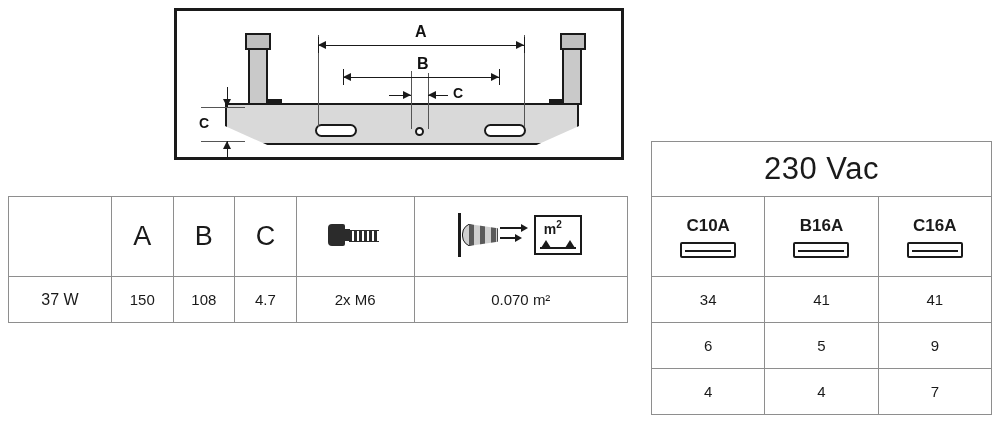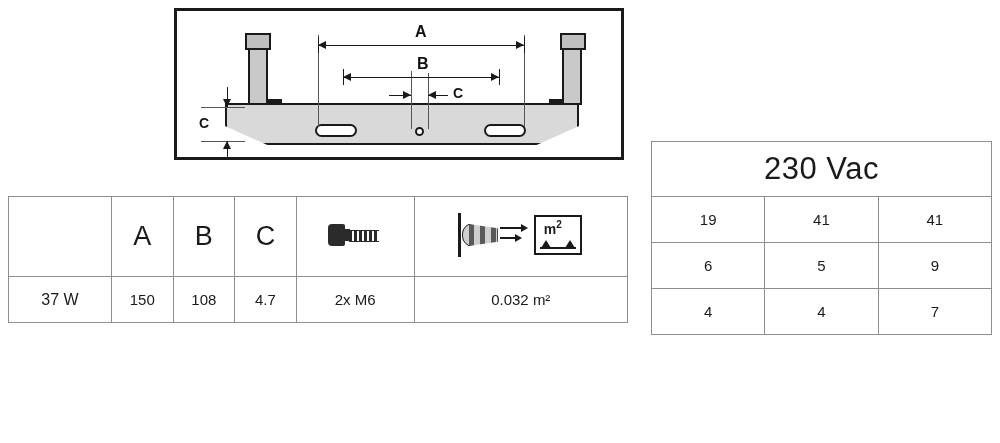--- a/index.html
+++ b/index.html
@@ -411,32 +411,46 @@
         </span>
       </span>
     </td>
   </tr>
   <tr>
     <td class="rowhead">37 W</td>
     <td>150</td>
     <td>108</td>
     <td>4.7</td>
     <td>2x M6</td>
-    <td class="unit-m2">0.032 m²</td>
+    <td class="unit-m2">0.070 m²</td>
   </tr>
 </tbody>
   </table>
 
 <table class="tbl" id="right-table">
   <tbody>
       <tr class="vac-row">
     <td colspan="3" class="vac-title">230 Vac</td>
   </tr>
+  <tr class="fuse-row">
+    <td class="col-v">
+      <span class="fuse-label">C10A</span>
+      <span class="fuse-icon"></span>
+    </td>
+    <td class="col-v">
+      <span class="fuse-label">B16A</span>
+      <span class="fuse-icon"></span>
+    </td>
+    <td class="col-v">
+      <span class="fuse-label">C16A</span>
+      <span class="fuse-icon"></span>
+    </td>
+  </tr>
   <tr>
-    <td>19</td>
+    <td>34</td>
     <td>41</td>
     <td>41</td>
   </tr>
   <tr>
     <td>6</td>
     <td>5</td>
     <td>9</td>
   </tr>
   <tr>
     <td>4</td>

